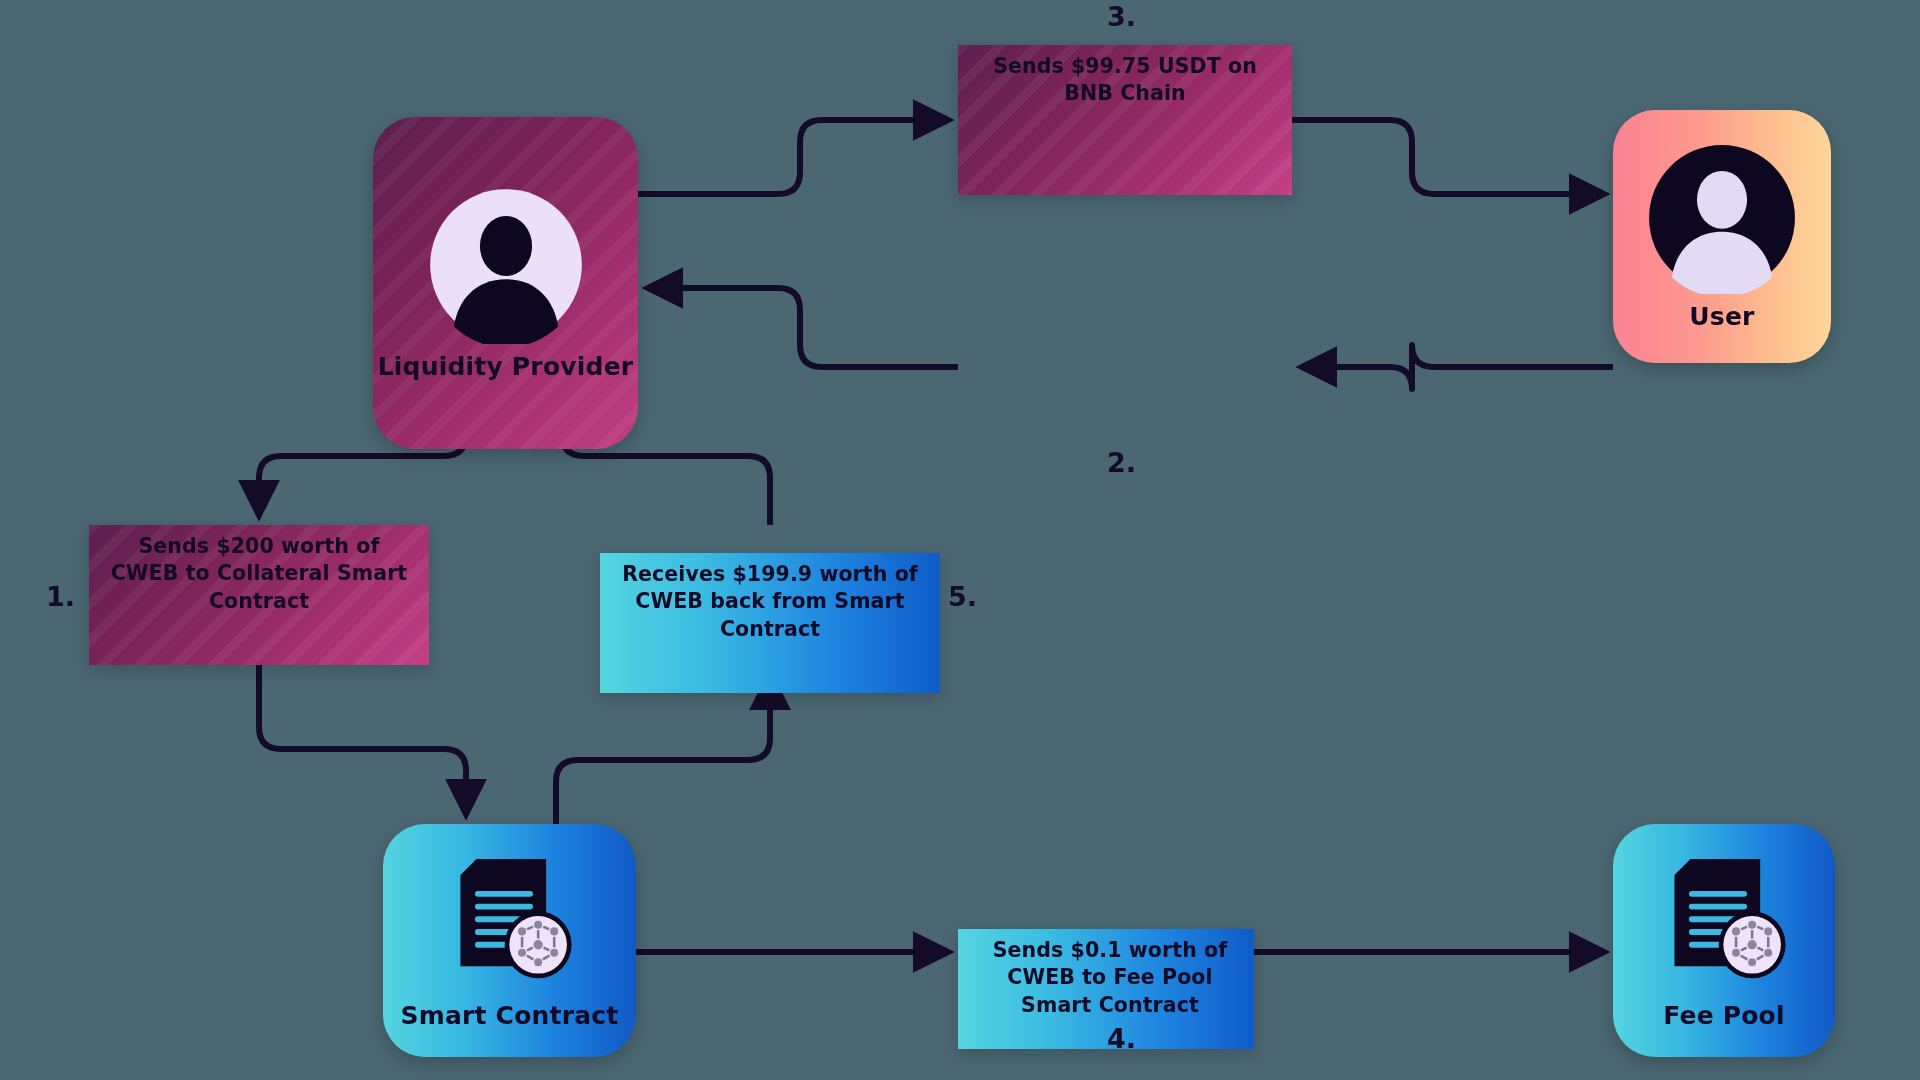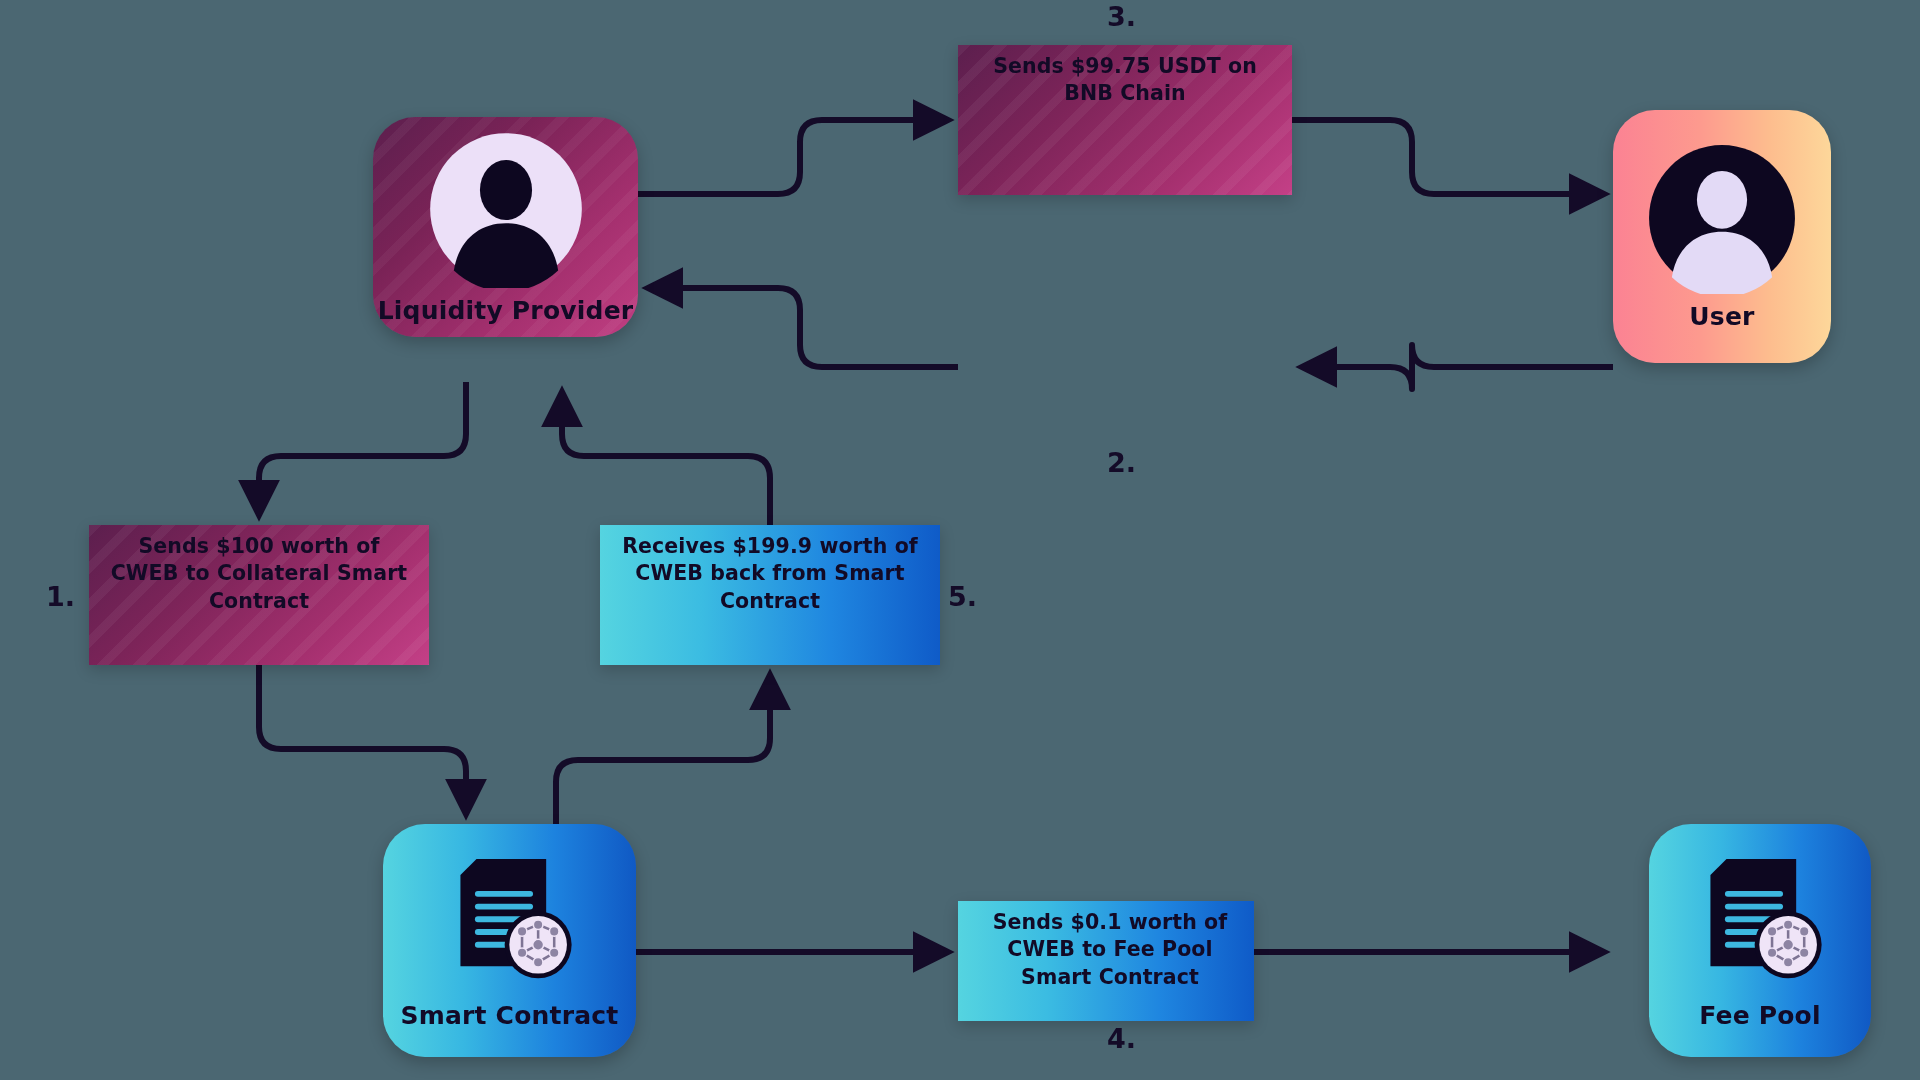--- a/index.html
+++ b/index.html
@@ -47,37 +47,36 @@
     color: #120a26;
     font-weight: 700;
     font-size: 25px;
     letter-spacing: 0.2px;
     text-align: center;
     margin-top: 4px;
     font-family: "DejaVu Sans", sans-serif;
   }
 
   .node-lp {
-    left: 373px; top: 117px; width: 265px; height: 220px;
+    left: 373px; top: 117px; width: 265px; height: 332px;
     background:
       repeating-linear-gradient(135deg, rgba(255,255,255,0.045) 0px, rgba(255,255,255,0.045) 9px, rgba(255,255,255,0) 9px, rgba(255,255,255,0) 26px),
       linear-gradient(135deg, #5c1f4e 0%, #7b2357 34%, #a5306f 70%, #c03f82 100%);
   }
   .node-user {
     left: 1613px; top: 110px; width: 218px; height: 253px;
     background: linear-gradient(90deg, #fb8293 0%, #fd9a8e 40%, #fdbd8e 72%, #fdd79a 100%);
   }
   .node-sc {
     left: 383px; top: 824px; width: 253px; height: 233px;
     background: linear-gradient(90deg, #55d4e0 0%, #37b7e2 32%, #1d82de 68%, #1059c4 100%);
   }
   .node-fp {
     left: 1613px; top: 824px; width: 222px; height: 233px;
     background: linear-gradient(90deg, #55d4e0 0%, #37b7e2 32%, #1d82de 68%, #1059c4 100%);
-    margin-left: 36px;
   }
 
   
   .msgbox {
     position: absolute;
     display: flex;
     justify-content: center;
     text-align: center;
     padding: 8px 18px;
     box-sizing: border-box;
@@ -94,20 +93,21 @@
   .box-purple {
     background:
       repeating-linear-gradient(135deg, rgba(255,255,255,0.05) 0px, rgba(255,255,255,0.05) 9px, rgba(255,255,255,0) 9px, rgba(255,255,255,0) 26px),
       linear-gradient(135deg, #5c1f4e 0%, #7d2459 35%, #a5306f 72%, #c44087 100%);
   }
   .box-peach {
     background: linear-gradient(90deg, #fb8293 0%, #fd9c8d 42%, #fdc08f 74%, #fcdf9c 100%);
   }
   .box-blue {
     background: linear-gradient(90deg, #55d4e0 0%, #3bbce2 30%, #1f86e0 68%, #0f5bc8 100%);
+    margin-top: 28px;
   }
 
   .box-3 { left: 958px; top: 45px;  width: 334px; height: 150px; }
   .box-2 { left: 958px; top: 292px; width: 334px; height: 150px; }
   .box-1 { left: 89px;  top: 525px; width: 340px; height: 140px; }
   .box-5 { left: 600px; top: 525px; width: 340px; height: 140px; }
   .box-4 { left: 958px; top: 901px; width: 296px; height: 120px; padding-left: 26px; }
 
   
   .step-num {
@@ -246,21 +246,21 @@
         </g>
       </svg>
     </span>
     <span class="node-label">Fee Pool</span>
   </div>
 
   <div class="msgbox box-purple box-3">
     <span>Sends $99.75 USDT on BNB Chain</span>
   </div>
   <div class="msgbox box-purple box-1">
-    <span>Sends $100 worth of CWEB to Collateral Smart Contract</span>
+    <span>Sends $200 worth of CWEB to Collateral Smart Contract</span>
   </div>
   <div class="msgbox box-blue box-5">
     <span>Receives $199.9 worth of CWEB back from Smart Contract</span>
   </div>
   <div class="msgbox box-blue box-4">
     <span>Sends $0.1 worth of CWEB to Fee Pool Smart Contract</span>
   </div>
 
   <div class="step-num num-1">1.</div>
   <div class="step-num num-2">2.</div>

